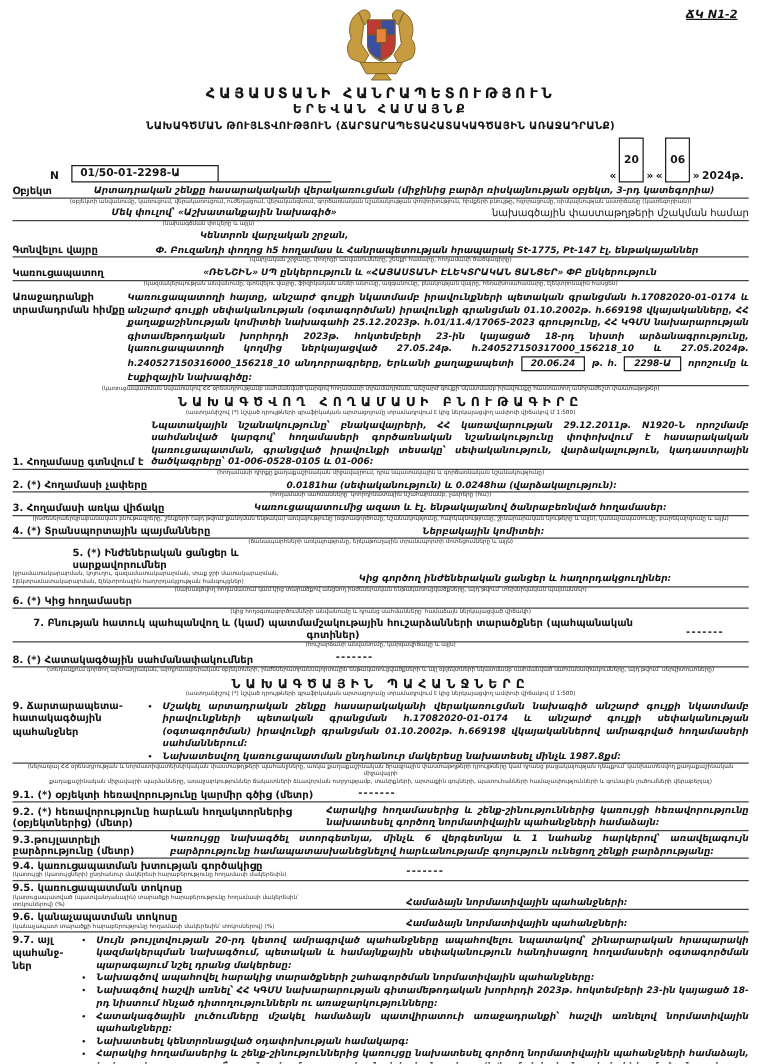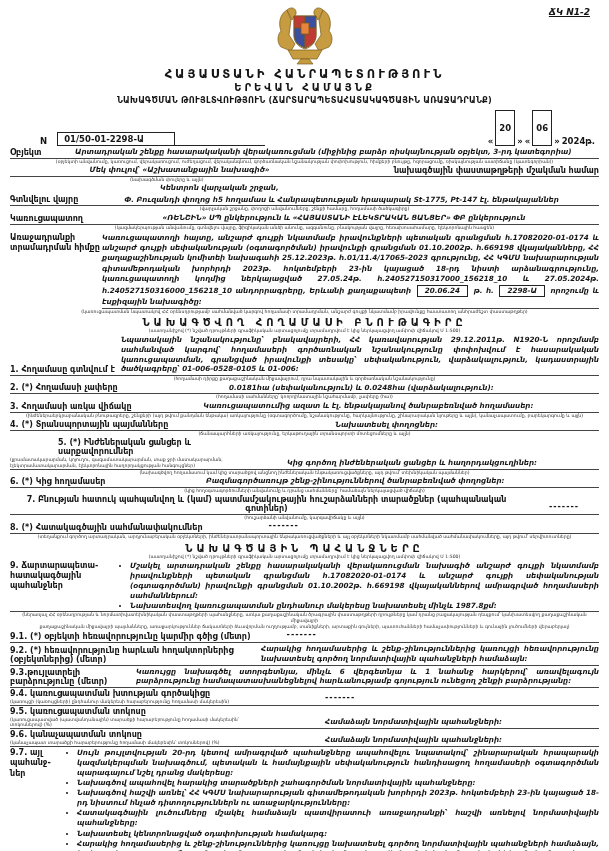--- a/index.html
+++ b/index.html
@@ -13,21 +13,21 @@
   .nrow{display:flex;align-items:flex-end;margin:5px 4px 0 30px;font-size:8.5px;font-weight:bold;}
   .nbox{border:1.4px solid #222;padding:1px 30px 1px 6px;margin-left:10px;border-bottom:1.4px solid #222;}
   .nline{width:90px;border-bottom:1px solid #222;height:9px;}
   .dates{margin-left:auto;display:flex;align-items:flex-end;gap:2px;font-weight:bold;font-size:8.5px;}
   .dbox{border:1.3px solid #222;padding:12px 3px;min-width:12px;text-align:center;}
   .frow{display:flex;align-items:flex-end;border-bottom:.9px solid #444;margin-top:1px;}
   .flbl{font-weight:bold;font-size:8px;white-space:nowrap;padding:0 6px 1px 0;}
   .fval{flex:1;text-align:center;font-weight:bold;font-style:italic;font-size:7.2px;line-height:1.35;padding-bottom:1px;}
   .fval.left{text-align:left;}
   .fval.just{text-align:justify;}
-  .rlbl{font-weight:bold;font-size:8px;white-space:nowrap;padding:0 0 1px 6px;margin-left:39px;}
+  .rlbl{font-weight:normal;font-size:8px;white-space:nowrap;padding:0 0 1px 6px;margin-left:39px;}
   .note{font-size:4.6px;color:#2c2c2c;text-align:center;line-height:1.25;}
   .note.l{text-align:left;}
   .sect{text-align:center;font-weight:bold;font-size:10px;letter-spacing:4px;margin-top:3px;}
   .ibox{display:inline-block;border:1.1px solid #222;padding:0 7px;margin:0 2px;}
   ul.b{margin:0;padding-left:12px;}
   ul.b li{font-weight:bold;font-style:italic;font-size:7.2px;line-height:1.4;text-align:justify;}
   .lblcol{font-weight:bold;font-size:8px;line-height:1.3;}
   .valcol{flex:1;font-weight:bold;font-style:italic;font-size:7.2px;line-height:1.45;text-align:justify;}
   .dash{font-weight:bold;letter-spacing:1px;font-size:8px;font-style:normal;}
 </style>
@@ -135,36 +135,35 @@
   <div class="note">(հողամասի սահմանները՝ կոորդինատային նշահարմամբ, չափերը (հա))</div>
 
   <div class="frow">
     <div class="flbl">3. Հողամասի առկա վիճակը</div>
     <div class="fval">Կառուցապատումից ազատ և էլ. ենթակայանով ծանրաբեռնված հողամասեր:</div>
   </div>
   <div class="note">(ինժեներաերկրաբանական բնութագրերը, շենքերի (այդ թվում քանդման ենթակա) առկայությունը (օգտագործումը, նշանակությունը, հարկայնությունը, շինարարական նյութերը և այլն), կանաչապատումը, բարեկարգումը և այլն)</div>
 
   <div class="frow">
     <div class="flbl">4. (*) Տրանսպորտային պայմանները</div>
-    <div class="fval">Նախատեսել փողոցներ:</div>
+    <div class="fval">Ներբակային կոմիտեի:</div>
   </div>
   <div class="note">(ճանապարհների առկայությունը, երկաթուղային տրանսպորտի մոտեցումները և այլն)</div>
 
   <div class="frow">
     <div style="width:215px;flex:0 0 215px;">
       <div class="flbl" style="white-space:normal;margin-left:48px;">5. (*) Ինժեներական ցանցեր և սարքավորումներ</div>
       <div class="note l">(ջրամատակարարման, կոյուղու, գազամատակարարման, տաք ջրի մատակարարման, էլեկտրամատակարարման, էլեկտրոնային հաղորդակցության հանգույցներ)</div>
     </div>
     <div class="fval">Կից գործող ինժեներական ցանցեր և հաղորդակցուղիներ:</div>
   </div>
   <div class="note">(նախագծվող հողամասում կամ կից տարածքով անցնող ինժեներական ենթակառուցվածքները, այդ թվում՝ տեխնիկական պայմաններ)</div>
 
   <div class="frow">
     <div class="flbl">6. (*) Կից հողամասեր</div>
-    <div class="fval">Բազմագործառույթ շենք-շինություններով ծանրաբեռնված փողոցներ:</div>
   </div>
   <div class="note">(կից հողօգտագործումների անվանումը և դրանց սահմանները՝ համաձայն ներկայացված վիճակի)</div>
 
   <div class="frow">
     <div class="flbl" style="white-space:normal;flex:1;text-align:center;">7. Բնության հատուկ պահպանվող և (կամ) պատմամշակութային հուշարձանների տարածքներ (պահպանական գոտիներ)</div>
     <div class="fval dash" style="flex:0 0 70px;">-------</div>
   </div>
   <div class="note">(հուշարձանի անվանումը, կարգավիճակը և այլն)</div>
 
   <div class="frow">

